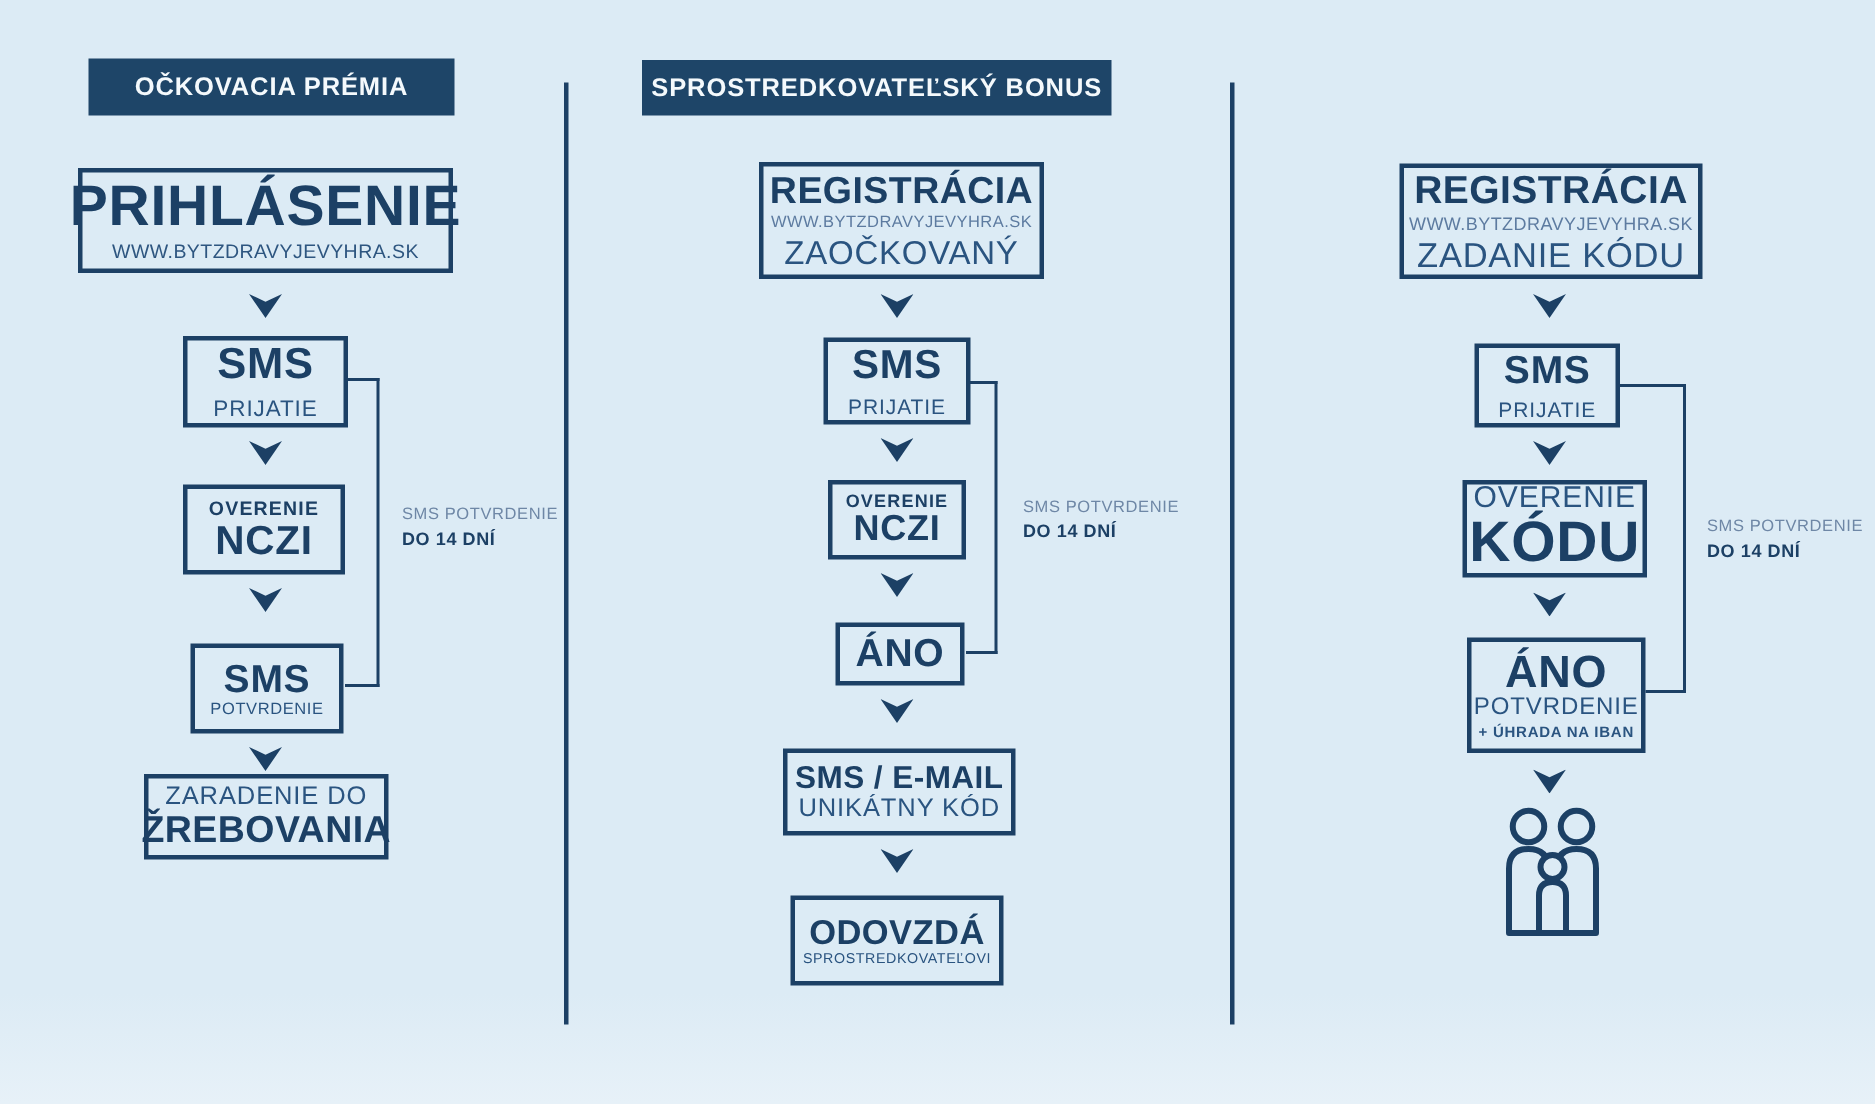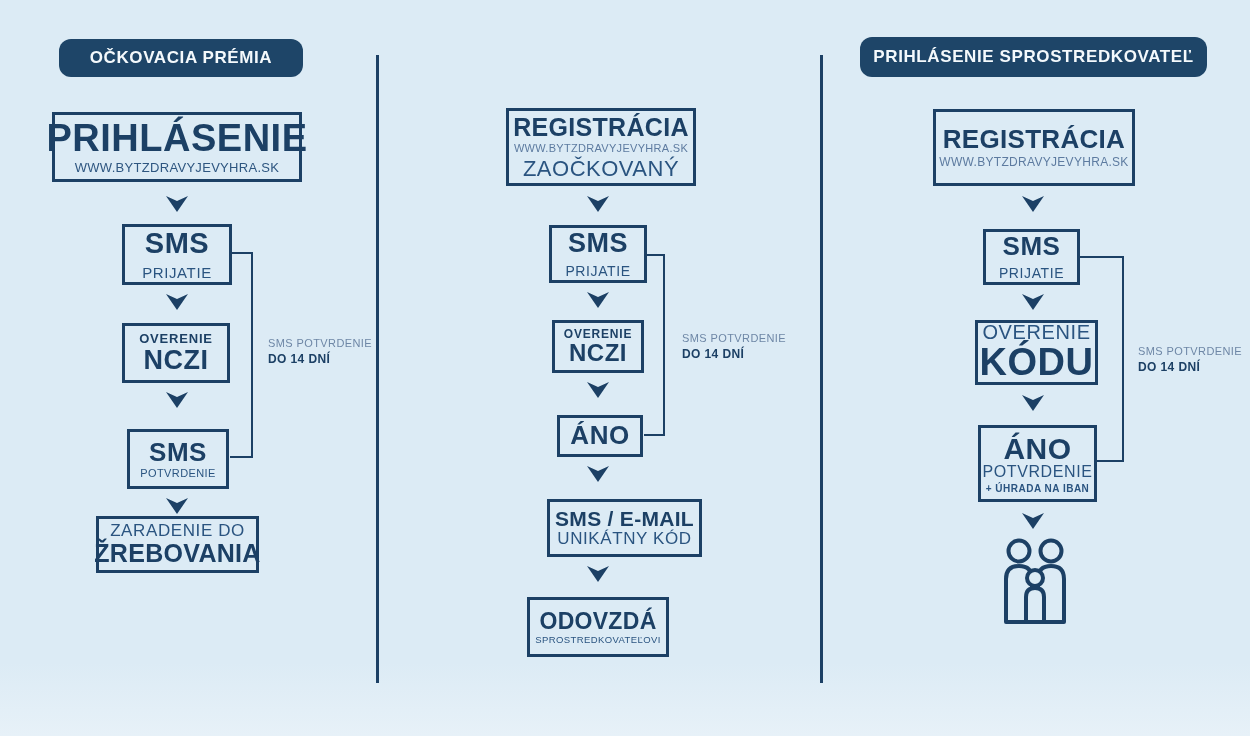--- a/index.html
+++ b/index.html
@@ -8,21 +8,21 @@
     width:1250px;height:736px;
     background:linear-gradient(180deg,#dcebf5 0%,#dcebf5 90%,#e7f1f8 100%);
     font-family:"Liberation Sans","DejaVu Sans",sans-serif;
     overflow:hidden;
     color:#1c4065;
   }
   .divider{position:absolute;top:55px;height:628px;width:3px;background:#1c4065;}
   .hdr{
     position:absolute;background:#1e4568;color:#f4f9fc;
     display:flex;align-items:center;justify-content:center;
-    font-weight:bold;font-size:17px;letter-spacing:0.6px;white-space:nowrap;border-radius:12px;
+    font-weight:bold;font-size:17px;letter-spacing:0.6px;white-space:nowrap;
   }
   .box{
     position:absolute;border:3px solid #1c4065;box-sizing:border-box;
     display:flex;flex-direction:column;align-items:center;justify-content:center;
     text-align:center;line-height:1.05;
   }
   .arrow{
     position:absolute;width:22px;height:16px;background:#1c4065;
     -webkit-clip-path:polygon(0 0,50% 32%,100% 0,50% 100%);
     clip-path:polygon(0 0,50% 32%,100% 0,50% 100%);
@@ -91,20 +91,23 @@
     <div class="t-reg-b" style="font-size:25px;">ŽREBOVANIA</div>
   </div>
 
   <div class="bracket" style="left:230px;top:252px;width:23px;height:206px;"></div>
 
   <div class="side-label" style="left:268px;top:336px;">
     <div class="sl1">SMS POTVRDENIE</div>
     <div class="sl2">DO 14 DNÍ</div>
   </div>
 
+  <div class="hdr" style="left:428px;top:40px;width:313px;height:37px;">
+    <span>SPROSTREDKOVATEĽSKÝ BONUS</span>
+  </div>
 
   <div class="box" style="left:506px;top:108px;width:190px;height:78px;">
     <div class="t-reg-b">REGISTRÁCIA</div>
     <div class="t-url-sm">WWW.BYTZDRAVYJEVYHRA.SK</div>
     <div class="t-light-lg">ZAOČKOVANÝ</div>
   </div>
 
   <div class="arrow" style="left:587px;top:196px;"></div>
 
   <div class="box" style="left:549px;top:225px;width:98px;height:58px;">
@@ -120,46 +123,44 @@
   </div>
 
   <div class="arrow" style="left:587px;top:382px;"></div>
 
   <div class="box" style="left:557px;top:415px;width:86px;height:42px;">
     <div class="t-lg-b" style="font-size:26px;">ÁNO</div>
   </div>
 
   <div class="arrow" style="left:587px;top:466px;"></div>
 
-  <div class="box" style="left:522px;top:499px;width:155px;height:58px;margin-left:25px;">
+  <div class="box" style="left:522px;top:499px;width:155px;height:58px;">
     <div class="t-reg-b" style="font-size:21px;">SMS / E-MAIL</div>
     <div class="t-light" style="font-size:17px;">UNIKÁTNY KÓD</div>
   </div>
 
   <div class="arrow" style="left:587px;top:566px;"></div>
 
   <div class="box" style="left:527px;top:597px;width:142px;height:60px;">
     <div class="t-reg-b" style="font-size:23px;">ODOVZDÁ</div>
     <div class="t-sub-xs" style="font-size:9.5px;">SPROSTREDKOVATEĽOVI</div>
   </div>
 
   <div class="bracket" style="left:644px;top:254px;width:21px;height:182px;"></div>
 
   <div class="side-label" style="left:682px;top:331px;">
     <div class="sl1">SMS POTVRDENIE</div>
     <div class="sl2">DO 14 DNÍ</div>
   </div>
 
-  <div class="hdr" style="left:860px;top:37px;width:347px;height:40px;">
-    <span>PRIHLÁSENIE SPROSTREDKOVATEĽ</span>
-  </div>
 
   <div class="box" style="left:933px;top:109px;width:202px;height:77px;">
     <div class="t-reg-b" style="font-size:26px;">REGISTRÁCIA</div>
     <div class="t-url-sm" style="font-size:12px;">WWW.BYTZDRAVYJEVYHRA.SK</div>
+    <div class="t-light-lg" style="font-size:23px;">ZADANIE KÓDU</div>
   </div>
 
   <div class="arrow" style="left:1022px;top:196px;"></div>
 
   <div class="box" style="left:983px;top:229px;width:97px;height:56px;">
     <div class="t-sms" style="font-size:26px;">SMS</div>
     <div class="t-sub" style="font-size:14px;">PRIJATIE</div>
   </div>
 
   <div class="arrow" style="left:1022px;top:294px;"></div>

